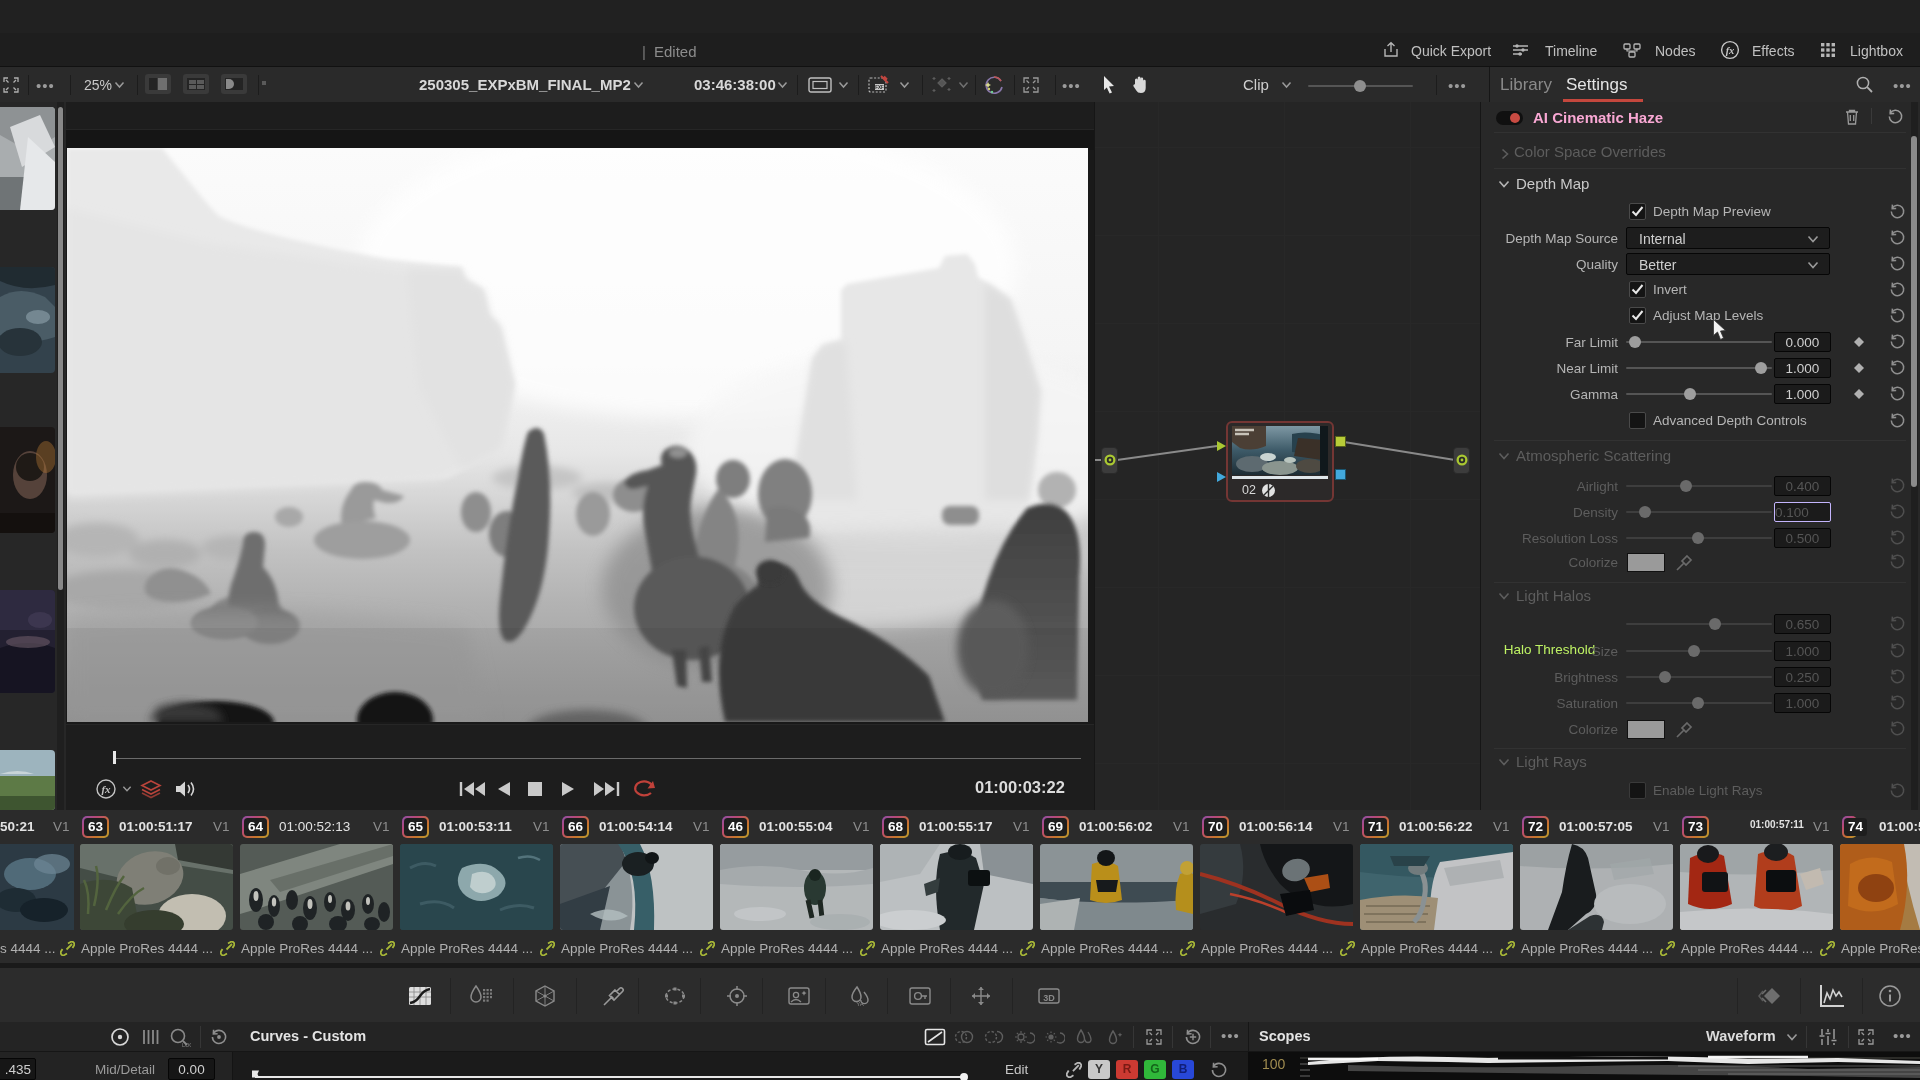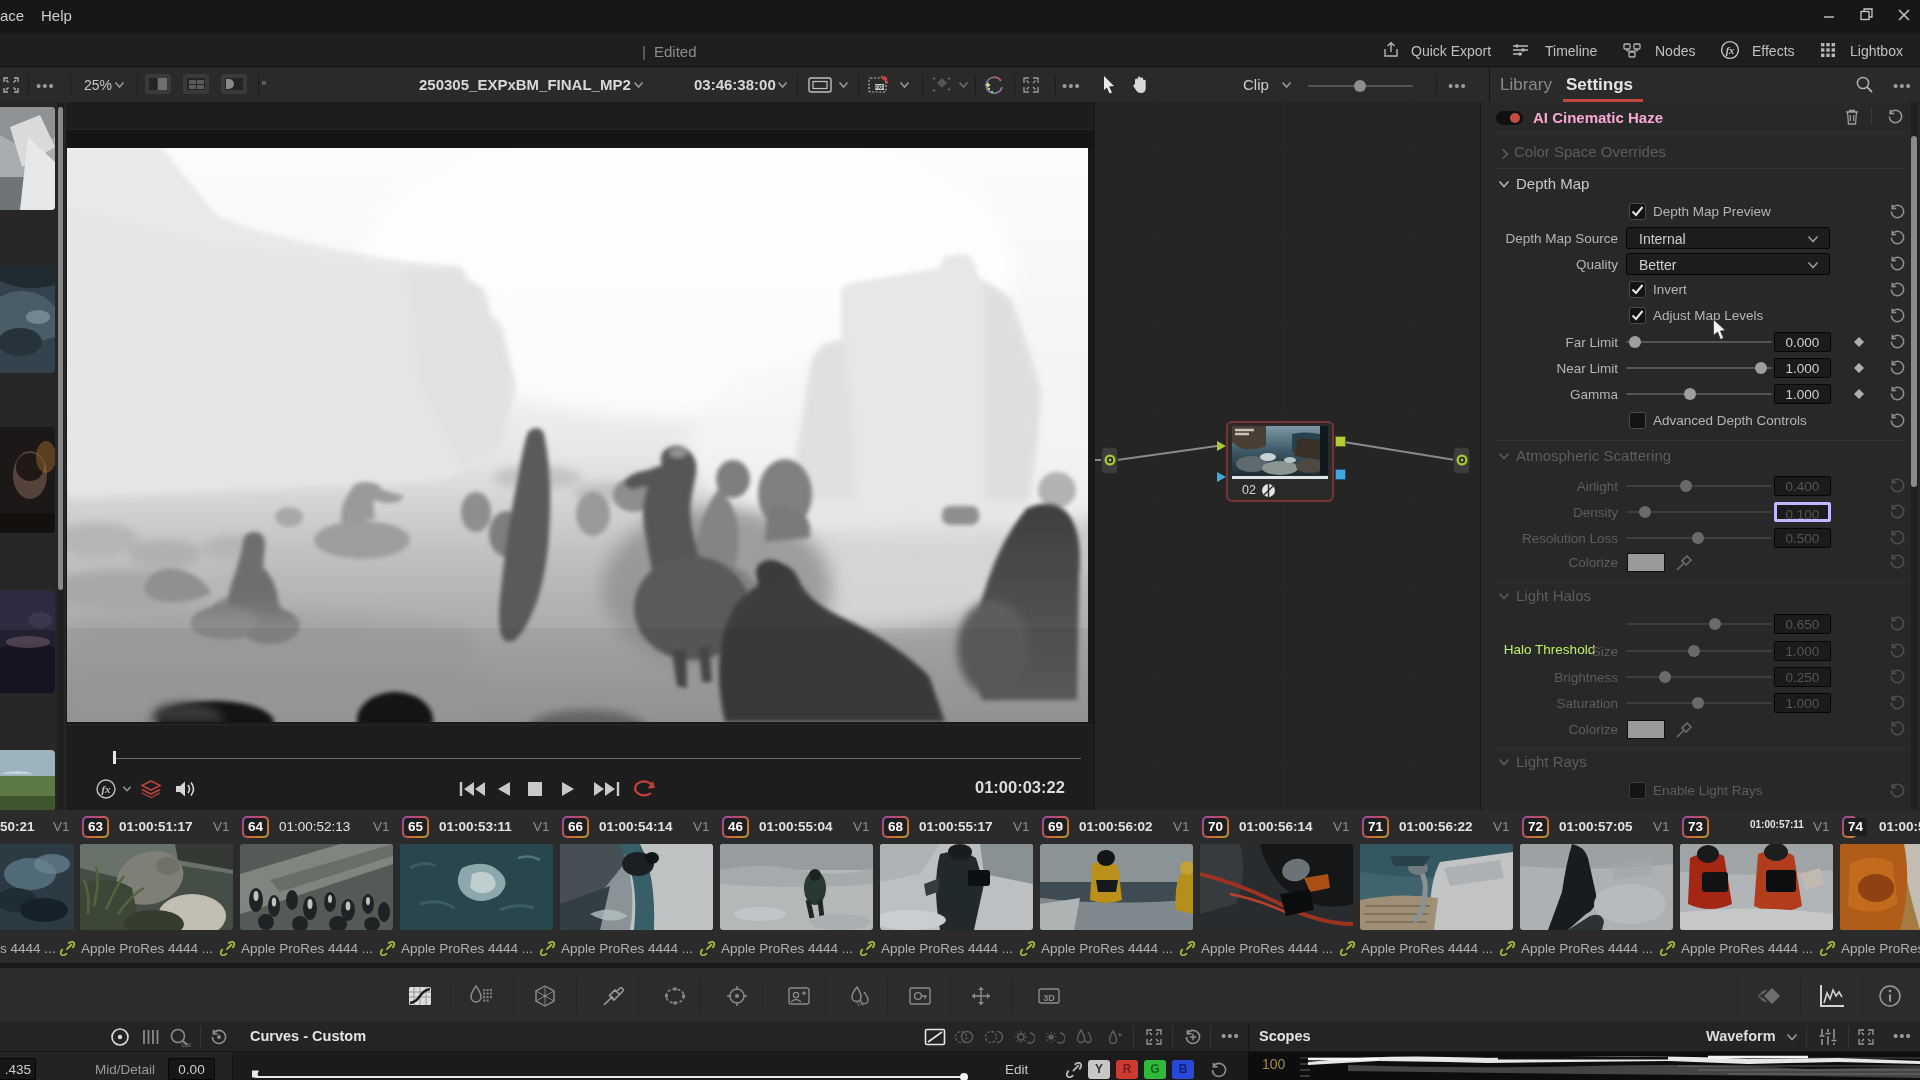--- a/index.html
+++ b/index.html
@@ -18,34 +18,20 @@
 
 #timeline { left:0; top:810px; width:1920px; height:156px; background:#2b2b2b; }
 #toolbar2 { left:0; top:966px; width:1920px; height:56px; background:#2c2c2c; border-top:2px solid #1a1a1a; }
 #palettes { left:0; top:1022px; width:1920px; height:58px; background:#212121; }
 .sep { position:absolute; width:1px; background:#1c1c1c; }
 .txt { position:absolute; white-space:nowrap; }
 </style>
 </head>
 <body>
 <div id="stage">
-  <div id="menubar" class="abs">
-    <div class="txt" style="left:0px;top:7px;font-size:15px;color:#cfcfcf;">ace</div>
-    <div class="txt" style="left:41px;top:7px;font-size:15px;color:#cfcfcf;">Help</div>
-    <svg class="abs" style="left:1822px;top:9px;" width="14" height="14" viewBox="0 0 14 14">
-        <path d="M2 8 H12" stroke="#c8c8c8" stroke-width="1.4"></path>
-      </svg>
-    <svg class="abs" style="left:1859px;top:7px;" width="15" height="15" viewBox="0 0 15 15">
-        <rect x="2" y="4.5" width="8" height="8" fill="none" stroke="#c8c8c8" stroke-width="1.3"></rect>
-        <path d="M5 4.5 V2 H13 V10 H10" fill="none" stroke="#c8c8c8" stroke-width="1.3"></path>
-      </svg>
-    <svg class="abs" style="left:1897px;top:8px;" width="14" height="14" viewBox="0 0 14 14">
-        <path d="M2 2 L12 12 M12 2 L2 12" stroke="#c8c8c8" stroke-width="1.5"></path>
-      </svg>
-  </div>
   <div id="headerbar" class="abs">
     <div class="txt" style="left:467px;top:9px;font-size:16.5px;font-weight:bold;color:#e9e9e9;letter-spacing:-0.3px;margin-top:39px;">Expedition_EndToEnd</div>
     <div class="txt" style="left:642px;top:10px;font-size:15px;color:#7a7a7a;">|</div>
     <div class="txt" style="left:654px;top:10px;font-size:15px;color:#8c8c8c;">Edited</div>
 
     <svg class="abs" style="left:1382px;top:8px;" width="18" height="18" viewBox="0 0 18 18">
         <path d="M3 8 V15 H15 V8" fill="none" stroke="#b6b6b6" stroke-width="1.4"></path>
         <path d="M9 11 V2 M5.5 5 L9 1.8 L12.5 5" fill="none" stroke="#b6b6b6" stroke-width="1.4"></path>
       </svg>
     <div class="txt" style="left:1411px;top:10px;font-size:14px;color:#c0c0c0;">Quick Export</div>
@@ -176,21 +162,21 @@
     <div class="txt" style="left:1243px;top:9px;font-size:15px;color:#cfcfcf;">Clip</div>
     <svg class="abs" style="left:1281px;top:14px;" width="11" height="8" viewBox="0 0 11 8">
         <path d="M1.5 1.5 L5.5 6 L9.5 1.5" fill="none" stroke="#9a9a9a" stroke-width="1.5"></path>
       </svg>
     <div class="abs" style="left:1308px;top:17.5px;width:105px;height:2px;background:#555;border-radius:1px;"></div>
     <div class="abs" style="left:1354px;top:12.5px;width:12px;height:12px;background:#8e8e8e;border-radius:50%;"></div>
     <div class="sep" style="left:1436px;top:8px;height:20px;"></div>
     <div class="txt" style="left:1448px;top:10px;font-size:15px;color:#9a9a9a;letter-spacing:1px;">•••</div>
     <div class="sep" style="left:1489px;top:0px;height:36px;background:#161616;"></div>
     <div class="txt" style="left:1500px;top:8px;font-size:17px;color:#8a8a8a;">Library</div>
-    <div class="txt" style="left:1566px;top:8px;font-size:17px;font-weight:bold;color:#e4e4e4;">Settings</div>
+    <div class="txt" style="left:1566px;top:8px;font-size:17px;font-weight:normal;color:#e4e4e4;">Settings</div>
     <div class="abs" style="left:1563px;top:32px;width:80px;height:2.5px;background:#c4473d;"></div>
     <svg class="abs" style="left:1855px;top:8px;" width="19" height="19" viewBox="0 0 19 19">
         <circle cx="8" cy="8" r="5.6" fill="none" stroke="#b0b0b0" stroke-width="1.5"></circle>
         <path d="M12.2 12.2 L17 17" stroke="#b0b0b0" stroke-width="1.8"></path>
       </svg>
     <div class="txt" style="left:1893px;top:10px;font-size:15px;color:#9a9a9a;letter-spacing:1px;">•••</div>
   </div>
   <div id="gallery" class="abs">
     <svg class="abs" style="left:0;top:5px;border-radius:0 4px 4px 0;" width="55" height="103" viewBox="0 0 55 103">
         <rect width="55" height="103" fill="#a9adaf"></rect>
@@ -571,21 +557,21 @@
     <div class="abs" style="left:145px;top:383px;width:146px;height:2px;background:#3e3e3e;border-radius:1px;"></div>
       <div class="abs" style="left:199px;top:378px;width:12px;height:12px;border-radius:50%;background:#6a6a6a;"></div>
     <div class="abs" style="left:293px;top:374px;width:57px;height:20px;background:#1b1b1b;border:1px solid #060606;border-radius:2px;text-align:center;font-size:13.5px;line-height:19px;color:#555;">0.400</div>
     <svg class="abs" style="left:408px;top:375px;" width="17" height="17" viewBox="0 0 17 17">
         <path d="M3.2 5.2 A6.2 6.2 0 1 1 2.3 8.5" fill="none" stroke="#4f4f4f" stroke-width="1.5"></path>
         <path d="M3.4 1.6 L3.2 5.6 L7.2 5.4" fill="none" stroke="#4f4f4f" stroke-width="1.5"></path>
       </svg>
     <div class="txt" style="left:0px;top:403px;width:137px;text-align:right;font-size:13.5px;color:#5d5d5d;">Density</div>
     <div class="abs" style="left:145px;top:409px;width:146px;height:2px;background:#3e3e3e;border-radius:1px;"></div>
       <div class="abs" style="left:158px;top:404px;width:12px;height:12px;border-radius:50%;background:#6a6a6a;"></div>
-    <div class="abs" style="left:293px;top:400px;width:57px;height:20px;background:#1b1b1b;border:3px solid #c4b5fd;border-radius:2px;text-align:center;font-size:13.5px;line-height:19px;color:#555;">0.100</div>
+    <div class="abs" style="left:293px;top:400px;width:57px;height:20px;background:#1b1b1b;border:1px solid #c4b5fd;border-radius:2px;text-align:left;font-size:13.5px;line-height:19px;color:#555;">0.100</div>
     <svg class="abs" style="left:408px;top:401px;" width="17" height="17" viewBox="0 0 17 17">
         <path d="M3.2 5.2 A6.2 6.2 0 1 1 2.3 8.5" fill="none" stroke="#4f4f4f" stroke-width="1.5"></path>
         <path d="M3.4 1.6 L3.2 5.6 L7.2 5.4" fill="none" stroke="#4f4f4f" stroke-width="1.5"></path>
       </svg>
     <div class="txt" style="left:0px;top:429px;width:137px;text-align:right;font-size:13.5px;color:#5d5d5d;">Resolution Loss</div>
     <div class="abs" style="left:145px;top:435px;width:146px;height:2px;background:#3e3e3e;border-radius:1px;"></div>
       <div class="abs" style="left:211px;top:430px;width:12px;height:12px;border-radius:50%;background:#6a6a6a;"></div>
     <div class="abs" style="left:293px;top:426px;width:57px;height:20px;background:#1b1b1b;border:1px solid #060606;border-radius:2px;text-align:center;font-size:13.5px;line-height:19px;color:#555;">0.500</div>
     <svg class="abs" style="left:408px;top:427px;" width="17" height="17" viewBox="0 0 17 17">
         <path d="M3.2 5.2 A6.2 6.2 0 1 1 2.3 8.5" fill="none" stroke="#4f4f4f" stroke-width="1.5"></path>

